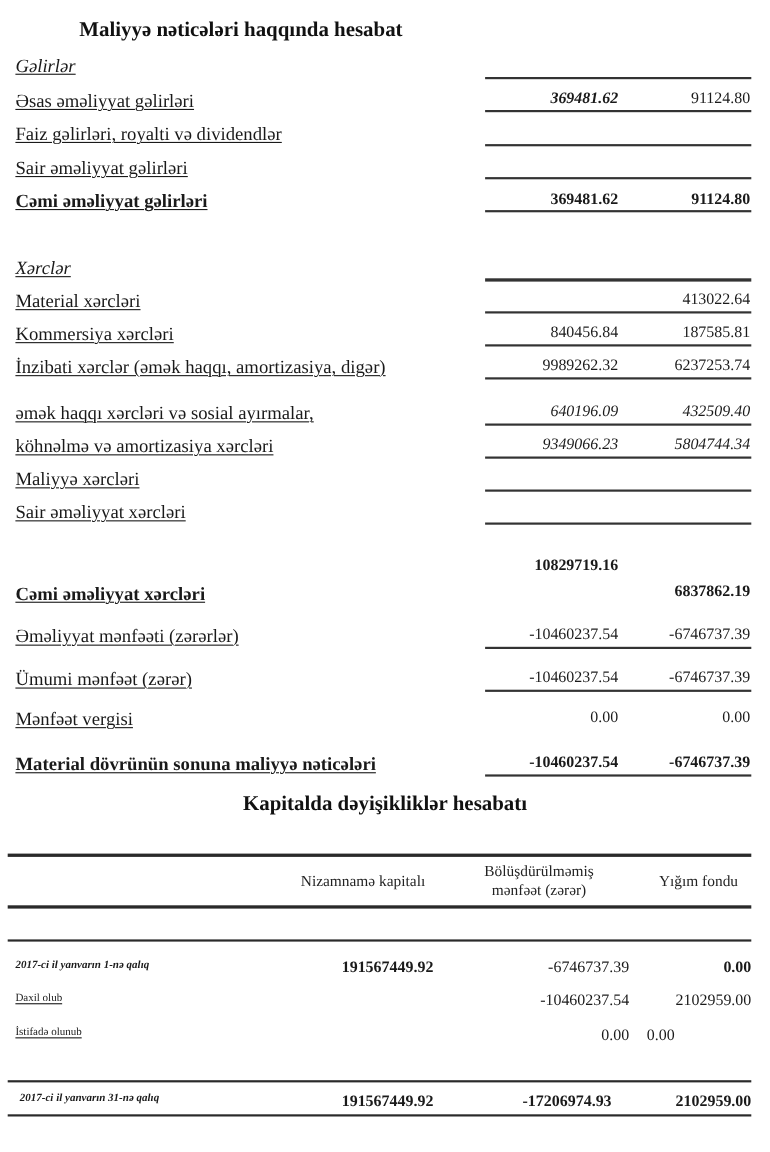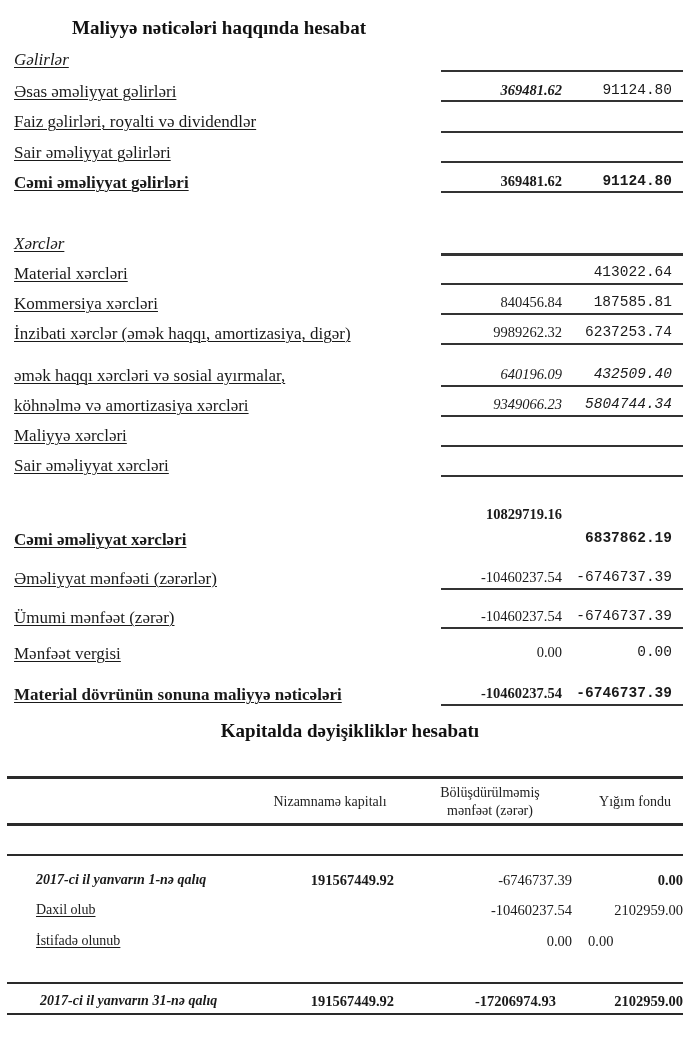--- a/index.html
+++ b/index.html
@@ -9,30 +9,30 @@
     .title { position: absolute; font-weight: bold; font-size: 19px; color: #111; }
     .t1 { left: 72px; top: 17px; }
     .t2 { left: 0; width: 700px; text-align: center; top: 720px; }
 
     .lbl { position: absolute; left: 14px; font-size: 17px; text-decoration: underline; text-decoration-thickness: 1px; text-underline-offset: 2px; white-space: nowrap; }
     .lbl.it { font-style: italic; }
     .lbl.bd { font-weight: bold; }
 
     .num { position: absolute; font-size: 14.5px; text-align: left; white-space: nowrap; }
     .c1 { right: 138px; }
-    .c2 { right: 28px; font-family: Liberation Mono, monospace; }
+    .c2 { right: 18px; }
     .num.it { font-style: italic; }
     .num.bd { font-weight: bold; }
 
     .rule { position: absolute; left: 441px; width: 242px; height: 2px; background: #333; }
 
     .hline { position: absolute; left: 7px; width: 676px; background: #2a2a2a; }
     .hdr { position: absolute; font-size: 14px; text-align: center; color: #222; line-height: 17px; }
 
-    .crow-lbl { position: absolute; font-size: 14px; white-space: nowrap; margin-left: 22px; }
+    .crow-lbl { position: absolute; font-size: 10px; white-space: nowrap; }
     .crow-lbl.bdit { font-weight: bold; font-style: italic; }
     .crow-lbl.ul { text-decoration: underline; text-underline-offset: 2px; }
     .cnum { position: absolute; font-size: 14.5px; text-align: right; white-space: nowrap; }
     .cnum.bd { font-weight: bold; }
   </style>
 </head>
 <body>
 
 <div class="title t1">Maliyyə nəticələri haqqında hesabat</div>
 

